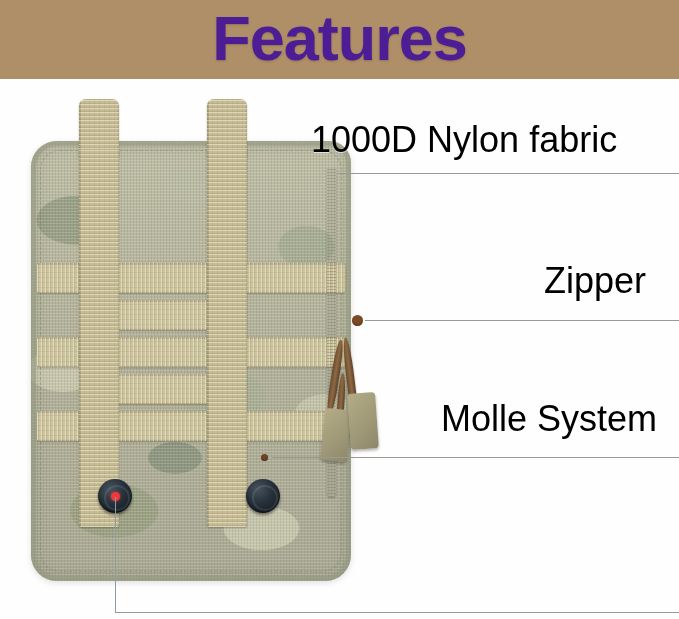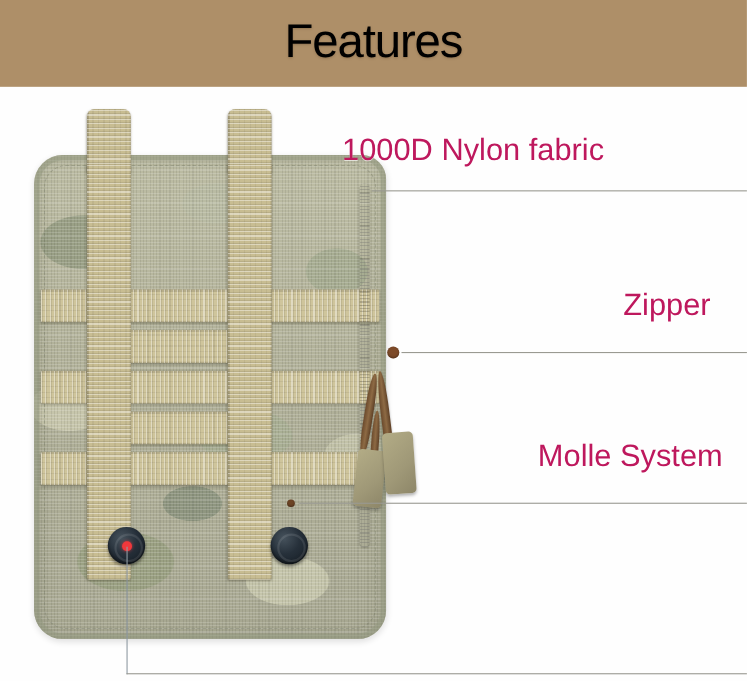--- a/index.html
+++ b/index.html
@@ -2,36 +2,36 @@
 <html><head>
 <meta charset="utf-8">
 <style>
   html,body{margin:0;padding:0;background:#fff;}
   body{width:679px;height:619px;position:relative;overflow:hidden;
        font-family:"Liberation Sans","DejaVu Sans",sans-serif;}
 
   
   #header{position:absolute;left:0;top:0;width:679px;height:79px;
           background:#ae8f68;display:flex;align-items:center;justify-content:center;}
-  #header-title{color:#000000;font-size:43px;font-weight:normal;line-height:1;
+  #header-title{color:#4c1d95;font-size:63px;font-weight:bold;line-height:1;
                 letter-spacing:-1px;margin-top:-3px;
                 text-shadow:0 1px 2px rgba(90,65,40,.35);}
 
   
   #body-area{position:absolute;left:0;top:79px;width:679px;height:540px;background:#fefefe;}
 
   
   .leader{position:absolute;background:#9a9a92;height:1px;}
   .leader-v{position:absolute;background:#8f9aa2;width:1px;}
   .dot-marker{position:absolute;width:11px;height:11px;border-radius:50%;
               background:#7d4a28;box-shadow:inset 0 -1px 2px rgba(0,0,0,.35);}
   .dot-marker.small{width:7px;height:7px;background:#6e4526;}
 
   
-  .feat-label{position:absolute;color:#be185d;font-size:28px;font-weight:500;
+  .feat-label{position:absolute;color:#000000;font-size:36px;font-weight:500;
               white-space:nowrap;line-height:1;
               text-shadow:0 1px 0 rgba(255,255,255,.6);}
 
   
   #pouch{position:absolute;left:31px;top:62px;width:320px;height:440px;}
 
   #pouch-body{position:absolute;left:0;top:0;width:320px;height:440px;
      border-radius:26px 22px 26px 26px;overflow:hidden;
      background-color:#b4b49c;
      background-image:

